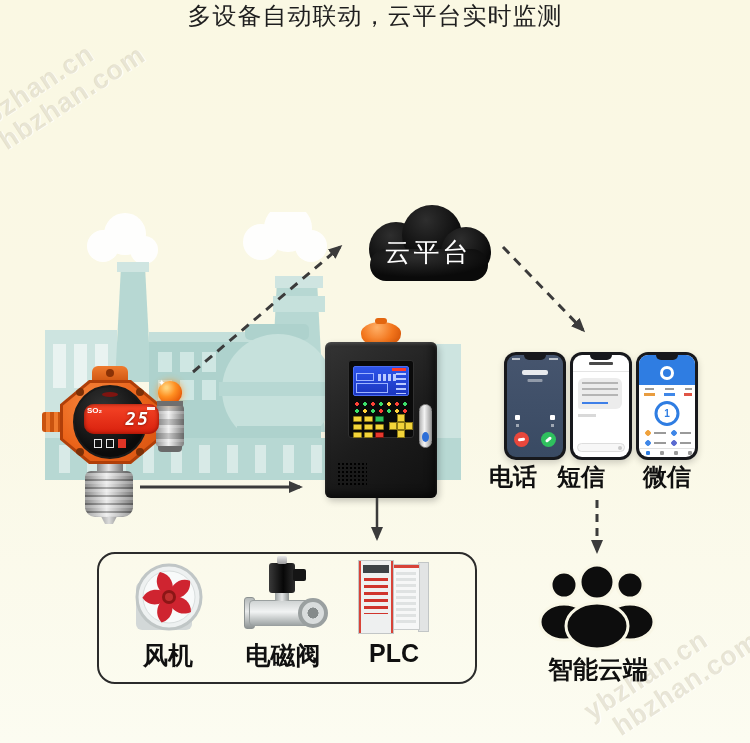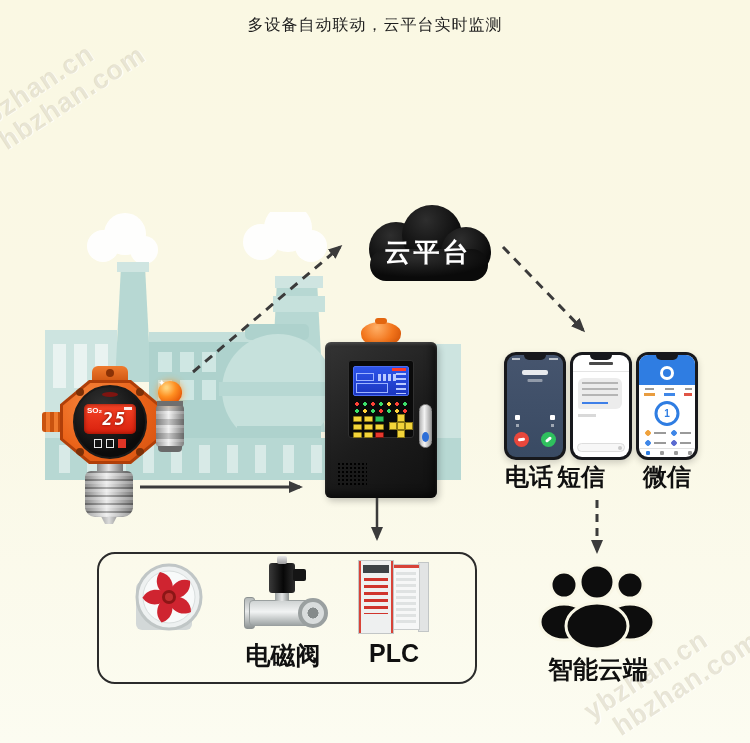--- a/index.html
+++ b/index.html
@@ -11,48 +11,48 @@
   .wm{position:absolute;font-weight:bold;font-size:27px;line-height:1;letter-spacing:1px;
       color:rgba(197,190,160,.38);transform:rotate(-33deg);text-shadow:1px 1px 0 rgba(255,255,255,.65);z-index:1}
   .wm div{white-space:nowrap}
   .wm div:nth-child(2){margin-left:16px;margin-top:2px}
   .wm-tl{left:-34px;top:62px}
   .wm-br{left:580px;top:648px}
 
   
   .hero{position:absolute;left:0;top:0;width:750px;text-align:center;z-index:3}
   .title{margin-top:50px;font-size:45px;font-weight:900;color:#141414;letter-spacing:2px}
-  .subtitle{margin-top:15px;font-size:16px;color:#1e1e1e;letter-spacing:1px}
+  .subtitle{font-size:24px;color:#1e1e1e;letter-spacing:1px}
 
   
   .factory{position:absolute;left:45px;top:212px;width:420px;height:268px;z-index:2}
 
   
   .cloud{position:absolute;left:356px;top:205px;width:144px;height:78px;z-index:4}
   .cloud svg{position:absolute;inset:0;width:100%;height:100%}
   .cloud-label{position:absolute;left:0;top:30px;width:100%;text-align:center;
-    color:#fff;font-size:26px;font-weight:700;letter-spacing:3px}
+    color:#fff;font-size:26px;font-weight:400;letter-spacing:3px}
 
   
   .arrows{position:absolute;left:0;top:0;width:750px;height:743px;z-index:5;pointer-events:none}
 
   
   .det-mount{position:absolute;left:92px;top:366px;width:36px;height:16px;z-index:5;
     background:linear-gradient(180deg,#ef7b2e,#cf5511);border-radius:6px 6px 0 0}
   .det-mount::after{content:"";position:absolute;left:14px;top:3px;width:8px;height:8px;border-radius:50%;background:#8a3206}
   .det-body{position:absolute;left:60px;top:380px;width:100px;height:84px;z-index:6;background:#b03f09;
     clip-path:polygon(29% 0%,71% 0%,100% 29%,100% 71%,71% 100%,29% 100%,0% 71%,0% 29%)}
   .det-face{position:absolute;inset:3px;clip-path:polygon(29% 0%,71% 0%,100% 29%,100% 71%,71% 100%,29% 100%,0% 71%,0% 29%);
     background:radial-gradient(circle at 35% 28%,#f6853d 5%,#ea6319 55%,#d24f0f 100%)}
   .det-screws{position:absolute;left:16px;top:8px;width:8px;height:8px;border-radius:50%;background:#7c3007;
     box-shadow:60px 0 0 #7c3007,0 60px 0 #7c3007,60px 60px 0 #7c3007}
   .det-bezel{position:absolute;left:73px;top:385px;width:74px;height:74px;border-radius:50%;z-index:7;
     background:radial-gradient(circle at 40% 30%,#343434,#0b0b0b 70%);border:2px solid #1a1a1a}
   .det-lamp{position:absolute;left:102px;top:392px;width:16px;height:5px;border-radius:50%;background:#7e1410;z-index:8}
-  .det-lcd{position:absolute;left:84px;top:404px;width:52px;height:30px;border-radius:5px;z-index:8;
+  .det-lcd{position:absolute;left:84px;top:404px;width:75px;height:30px;border-radius:10px;z-index:8;
     background:linear-gradient(180deg,#f64527,#d8200d);box-shadow:inset 0 0 4px #7e1003}
   .lcd-gas{position:absolute;left:3px;top:2px;font-size:8px;font-weight:700;color:#fff}
   .lcd-ind{position:absolute;right:4px;top:3px;width:8px;height:3px;background:rgba(255,255,255,.9)}
   .lcd-value{position:absolute;right:9px;top:5px;font-family:"DejaVu Sans Mono",monospace;font-style:italic;
     font-weight:700;font-size:17px;letter-spacing:2px;color:#fff;text-shadow:0 0 3px #6b0d02}
   .det-btns{position:absolute;left:94px;top:439px;display:flex;gap:4px;z-index:8}
   .det-btns i{display:block;width:8px;height:9px;border:1px solid #e9e9e9}
   .det-btns i:last-child{background:#e03425;border-color:#e03425}
   .det-nub{position:absolute;left:42px;top:412px;width:20px;height:20px;border-radius:3px;z-index:5;
     background:repeating-linear-gradient(90deg,#c9530f 0 4px,#ef7b2e 4px 8px)}
@@ -156,21 +156,21 @@
   .p3-num{font-size:10px;font-weight:bold;color:#2f7de2}
   .p3-grid{position:absolute;left:4px;right:4px;top:74px;height:18px;background:
     radial-gradient(circle at 5px 4px,#f0a23c 2.5px,transparent 3px),linear-gradient(#9a9a9a,#9a9a9a) 11px 3px/12px 2px no-repeat,
     radial-gradient(circle at 31px 4px,#3f87e8 2.5px,transparent 3px),linear-gradient(#9a9a9a,#9a9a9a) 37px 3px/12px 2px no-repeat,
     radial-gradient(circle at 5px 14px,#3f87e8 2.5px,transparent 3px),linear-gradient(#9a9a9a,#9a9a9a) 11px 13px/12px 2px no-repeat,
     radial-gradient(circle at 31px 14px,#5a6ad0 2.5px,transparent 3px),linear-gradient(#9a9a9a,#9a9a9a) 37px 13px/12px 2px no-repeat}
   .p3-tab{position:absolute;left:0;right:0;bottom:0;height:9px;border-top:1px solid #e2e2e2;background:
     radial-gradient(circle at 9px 4px,#2f7de2 2px,transparent 2.4px),radial-gradient(circle at 23px 4px,#9a9a9a 2px,transparent 2.4px),
     radial-gradient(circle at 37px 4px,#9a9a9a 2px,transparent 2.4px),radial-gradient(circle at 51px 4px,#9a9a9a 2px,transparent 2.4px)}
   .plabel{position:absolute;top:461px;width:66px;text-align:center;font-size:24px;font-weight:700;color:#101010;z-index:5}
-  .pl-1{left:496px}.pl-2{left:548px}.pl-3{left:634px}
+  .pl-1{left:480px}.pl-2{left:548px}.pl-3{left:634px}
 
   
   .equip-box{position:absolute;left:97px;top:552px;width:380px;height:132px;border:2px solid #2b2b2b;border-radius:18px;z-index:3}
   .fan-icon{position:absolute;left:130px;top:560px;width:76px;height:76px;z-index:4}
   .valve-icon{position:absolute;left:244px;top:556px;width:76px;height:80px;z-index:4}
   .valve-icon i{position:absolute;display:block}
   .v-body{left:5px;top:44px;width:64px;height:26px;border-radius:4px;
     background:linear-gradient(180deg,#cfd3d3,#f2f4f4 45%,#9fa5a5);border:1px solid #9aa0a0}
   .v-capL{left:0;top:41px;width:11px;height:32px;border-radius:3px;background:linear-gradient(180deg,#b4b9b9,#e8eaea 45%,#8f9595);border:1px solid #8d9393}
   .v-flange{left:54px;top:42px;width:30px;height:30px;border-radius:50%;border:4px solid #9aa0a0;
@@ -420,20 +420,21 @@
     <i class="v-conn"></i>
   </div>
   <div class="plc-icon">
     <i class="plc-door"></i>
     <i class="plc-right"></i>
     <i class="plc-slots"></i>
     <i class="plc-left"></i>
     <i class="plc-vent"></i>
     <i class="plc-rows"></i>
   </div>
+  <div class="elabel el-fan">风机</div>
   <div class="elabel el-valve">电磁阀</div>
   <div class="elabel el-plc">PLC</div>
 
   <svg class="staff-icon" viewBox="0 0 118 92">
     <g fill="#0d0d0d" stroke="#f9f7e6" stroke-width="3">
       <circle cx="26" cy="25" r="13"></circle>
       <ellipse cx="26" cy="62" rx="24" ry="18"></ellipse>
       <circle cx="92" cy="25" r="13"></circle>
       <ellipse cx="92" cy="62" rx="24" ry="18"></ellipse>
       <circle cx="59" cy="22" r="17"></circle>

